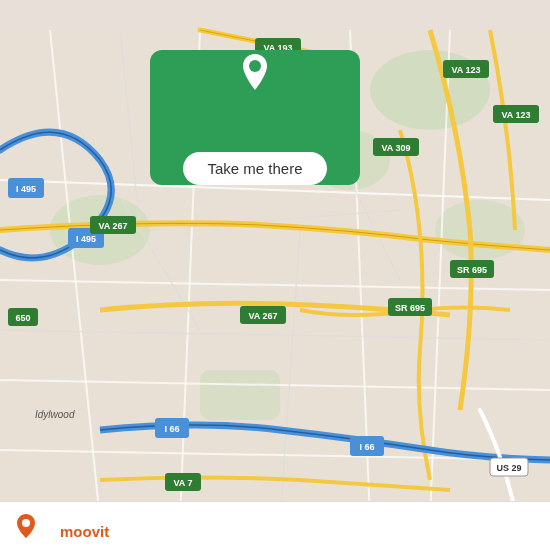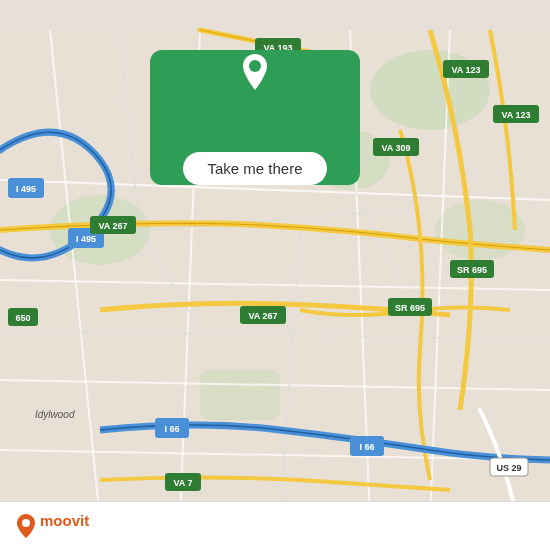--- a/index.html
+++ b/index.html
@@ -88,22 +88,22 @@
     .address-text {
       font-size: 13px;
       color: #222;
       font-weight: 400;
       max-width: 420px;
     }
 
     
     .moovit-logo {
       display: flex;
-      align-items: flex-start;
-      gap: 0;
+      align-items: flex-end;
+      gap: 20px;
       flex-shrink: 0;
     }
 
     .moovit-pin {
       width: 28px;
       height: 28px;
     }
 
     .moovit-text {
       font-size: 15px;

